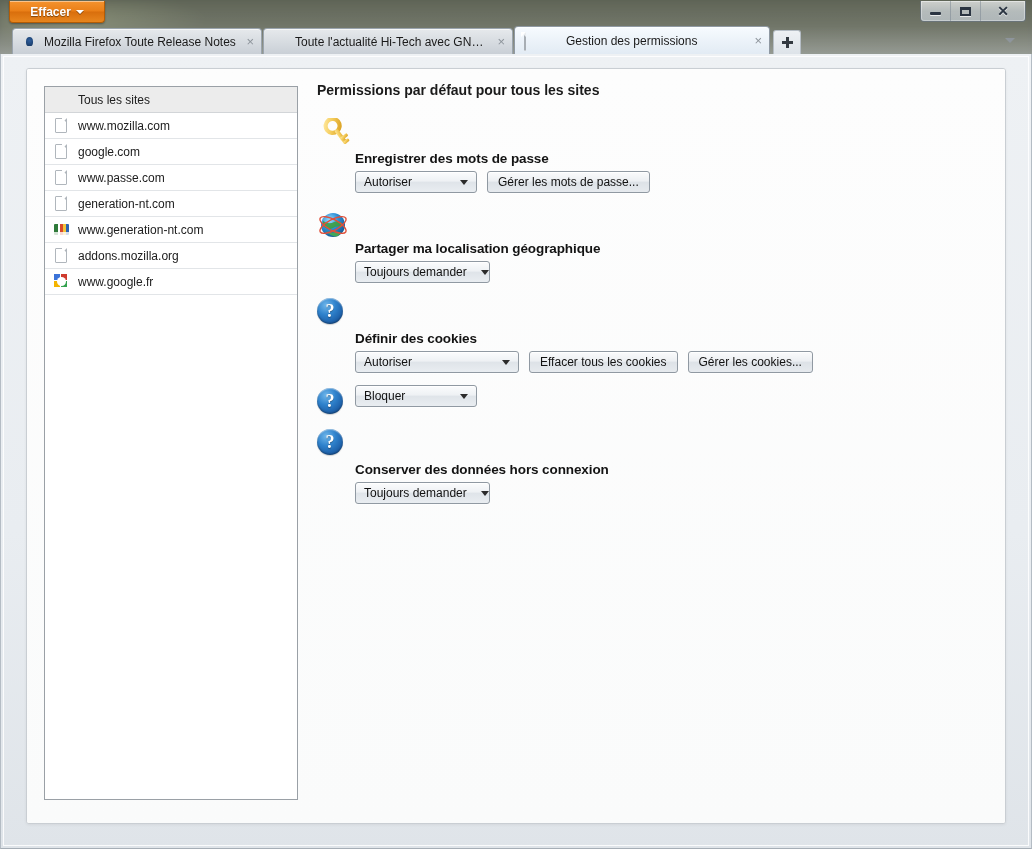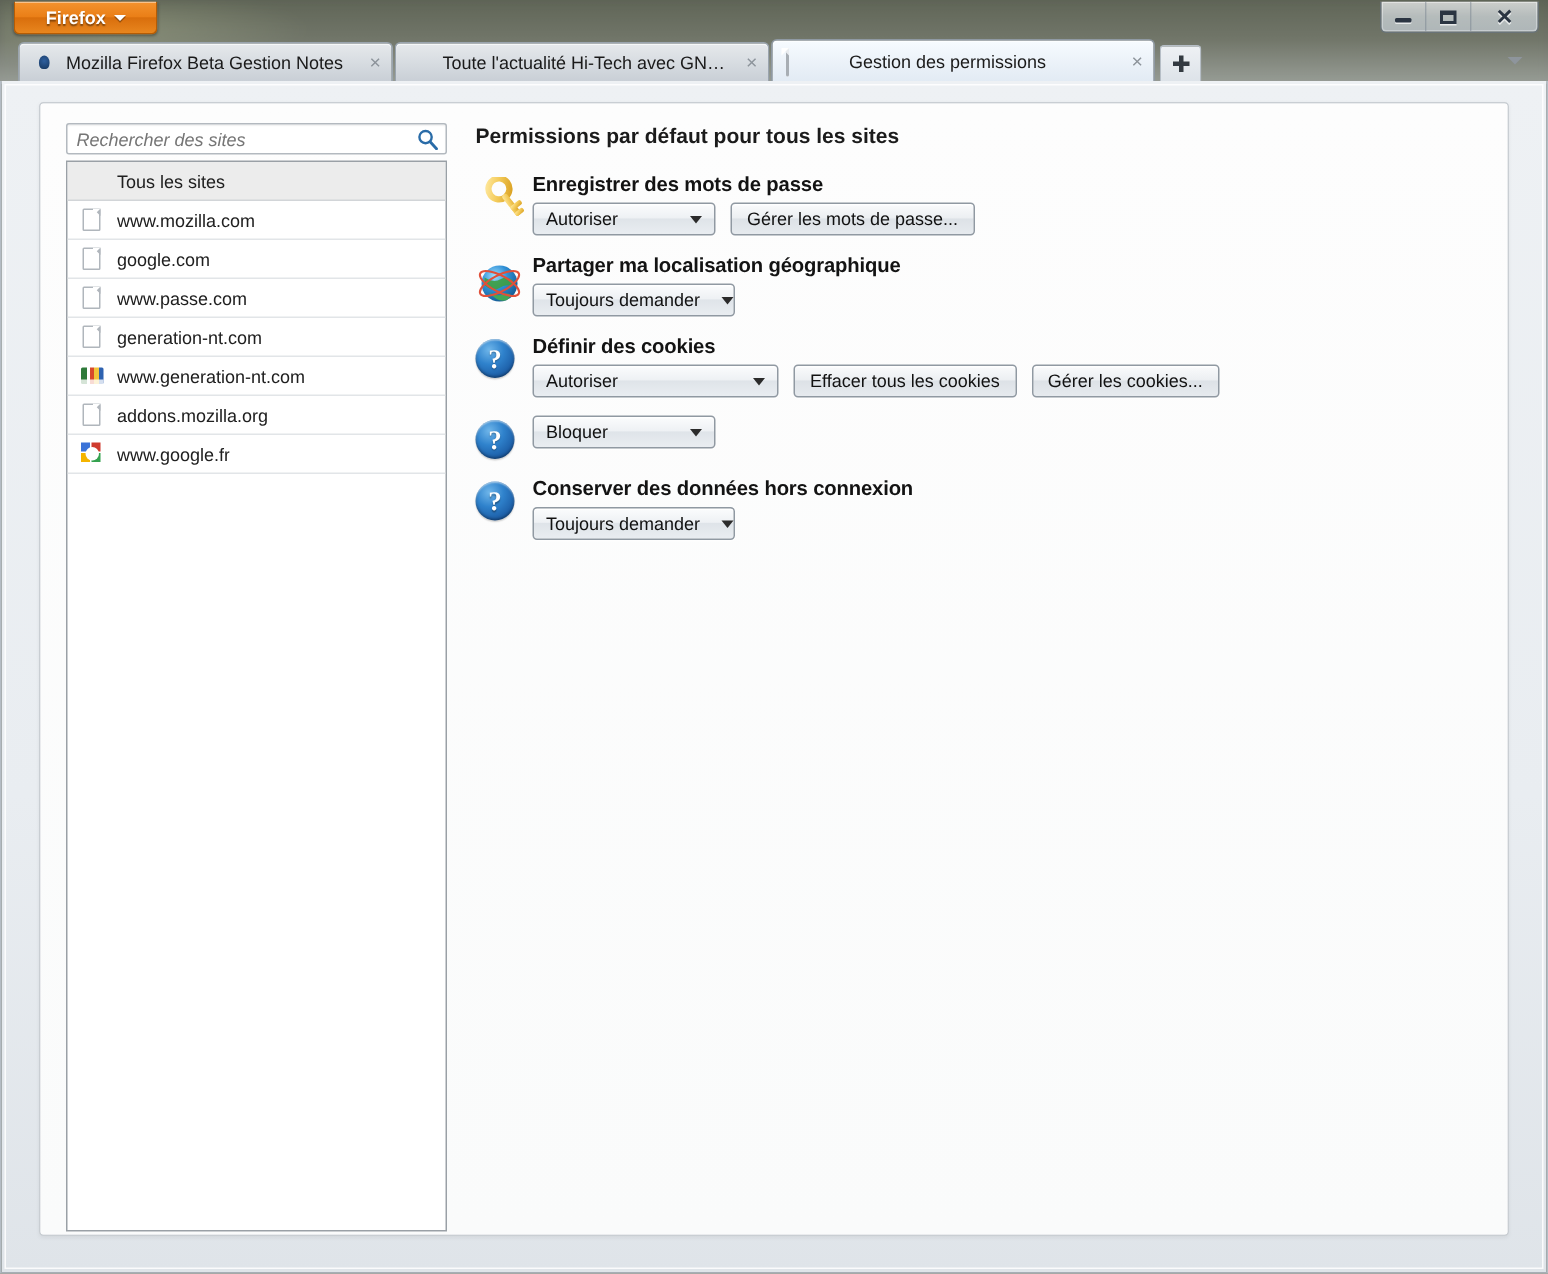--- a/index.html
+++ b/index.html
@@ -344,20 +344,21 @@
   .perm-icon {
     width: 38px; flex: 0 0 38px;
     padding-top: 4px;
     display:flex; justify-content:flex-start;
   }
   .perm-body { flex: 1; padding-top: 1px; }
   .perm-label {
     font-size: 13.5px; font-weight: bold; color: #131313;
     margin-bottom: 5px;
     letter-spacing: -0.1px;
+    margin-top: 36px;
   }
   .perm-controls { display: flex; align-items: center; gap: 10px; }
 
   
   .icon-key { width: 34px; height: 34px; }
   .icon-globe { width: 32px; height: 32px; }
   .icon-help {
     width: 26px; height: 26px;
     border-radius: 50%;
     background: radial-gradient(circle at 35% 28%, #6fb6ea 0%, #2f82cc 38%, #1d5fa8 72%, #12457f 100%);
@@ -410,41 +411,41 @@
 <body>
 
 <div id="wallpaper"></div>
 
 <div id="window-frame">
   <div id="glass-top"></div>
   <div id="frame-body"></div>
   <div id="frame-outer-glow"></div>
 
   <div id="firefox-button">
-    <span class="ff-label">Firefox</span>
+    <span class="ff-label">Effacer</span>
     <span class="ff-caret"></span>
   </div>
 
   <div id="window-controls">
     <div class="wc">
       <span class="wc-min"></span>
     </div>
     <div class="wc">
       <span class="wc-max"></span>
     </div>
     <div class="wc">
       <span class="wc-close">✕</span>
     </div>
   </div>
 
   <div id="tabstrip">
 
     <div class="tab" id="tab-1">
       <span class="tab-fav"><span class="fav-firefox"></span></span>
-      <span class="tab-title">Mozilla Firefox Beta Gestion Notes</span>
+      <span class="tab-title">Mozilla Firefox Toute Release Notes</span>
       <span class="tab-close">×</span>
     </div>
 
     <div class="tab" id="tab-2">
       <span class="tab-fav"><span class="fav-gnt"></span></span>
       <span class="tab-title">Toute l'actualité Hi-Tech avec GNT : I...</span>
       <span class="tab-close">×</span>
     </div>
 
     <div class="tab active" id="tab-3">
@@ -460,29 +461,20 @@
     <div id="tab-list-button">
       <span class="caret"></span>
     </div>
   </div>
 
   <div id="page">
     <div id="page-inner">
 
       <div id="sites-panel">
 
-        <div id="search-wrap">
-          <input id="search-input" type="text" placeholder="Rechercher des sites" style="">
-          <span id="search-icon">
-            <svg width="14" height="14" viewBox="0 0 14 14">
-              <circle cx="5.7" cy="5.4" r="4.1" fill="none" stroke="#2a6ca8" stroke-width="1.6"></circle>
-              <line x1="8.9" y1="8.7" x2="13" y2="13.2" stroke="#2a6ca8" stroke-width="1.9" stroke-linecap="round"></line>
-            </svg>
-          </span>
-        </div>
 
         <div id="sites-list">
 
           <div class="site-row header-row">
             <span class="site-label">Tous les sites</span>
           </div>
 
           <div class="site-row">
             <span class="site-ico">
                 <span class="ico-doc"></span>

